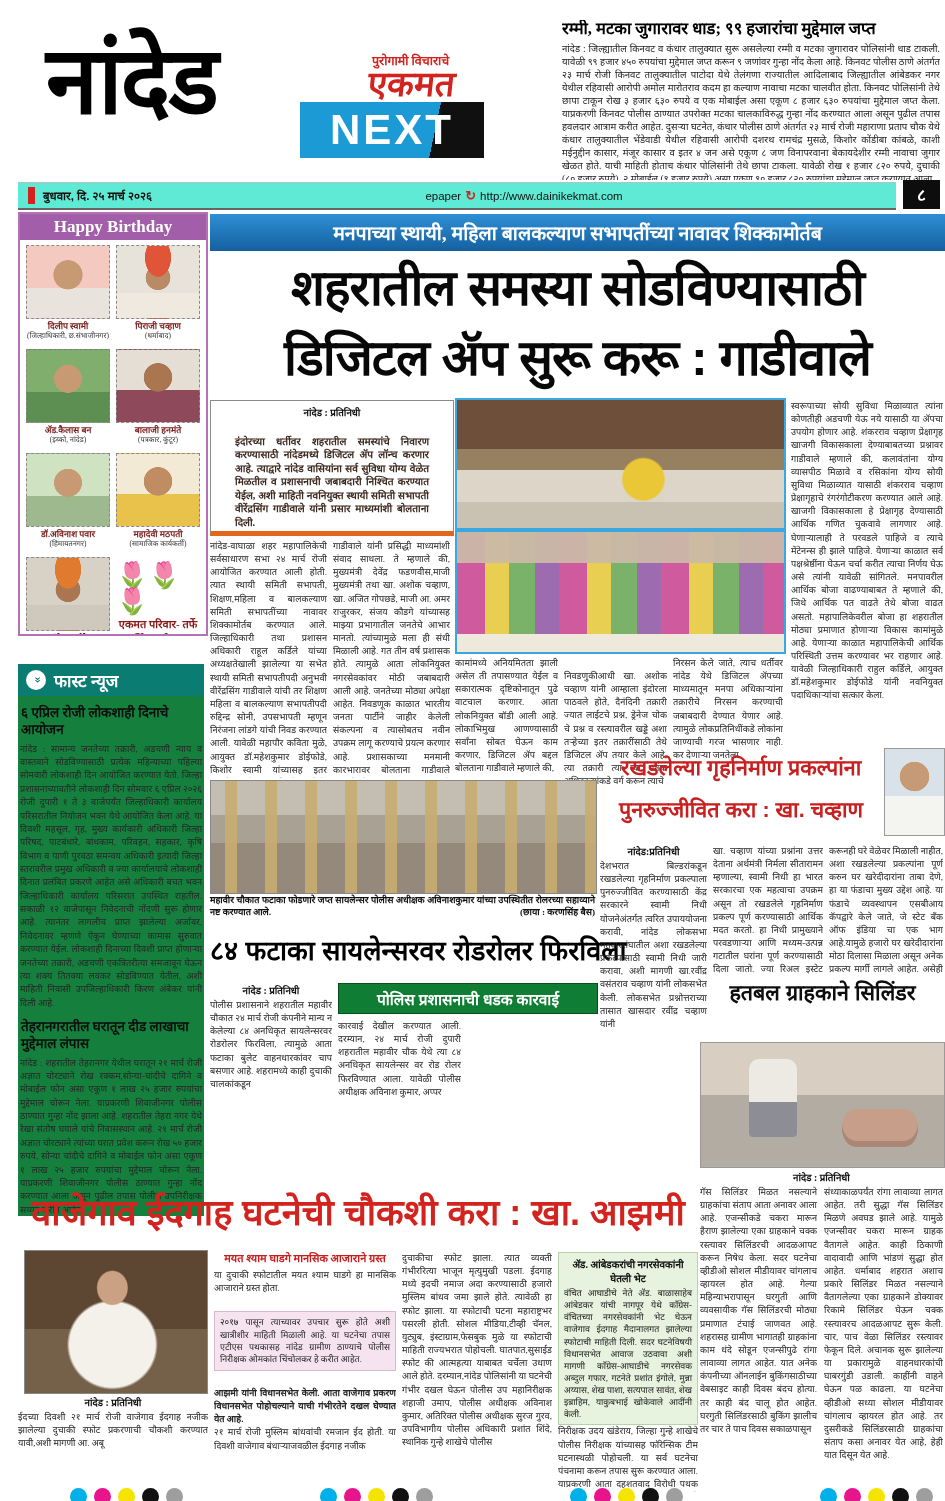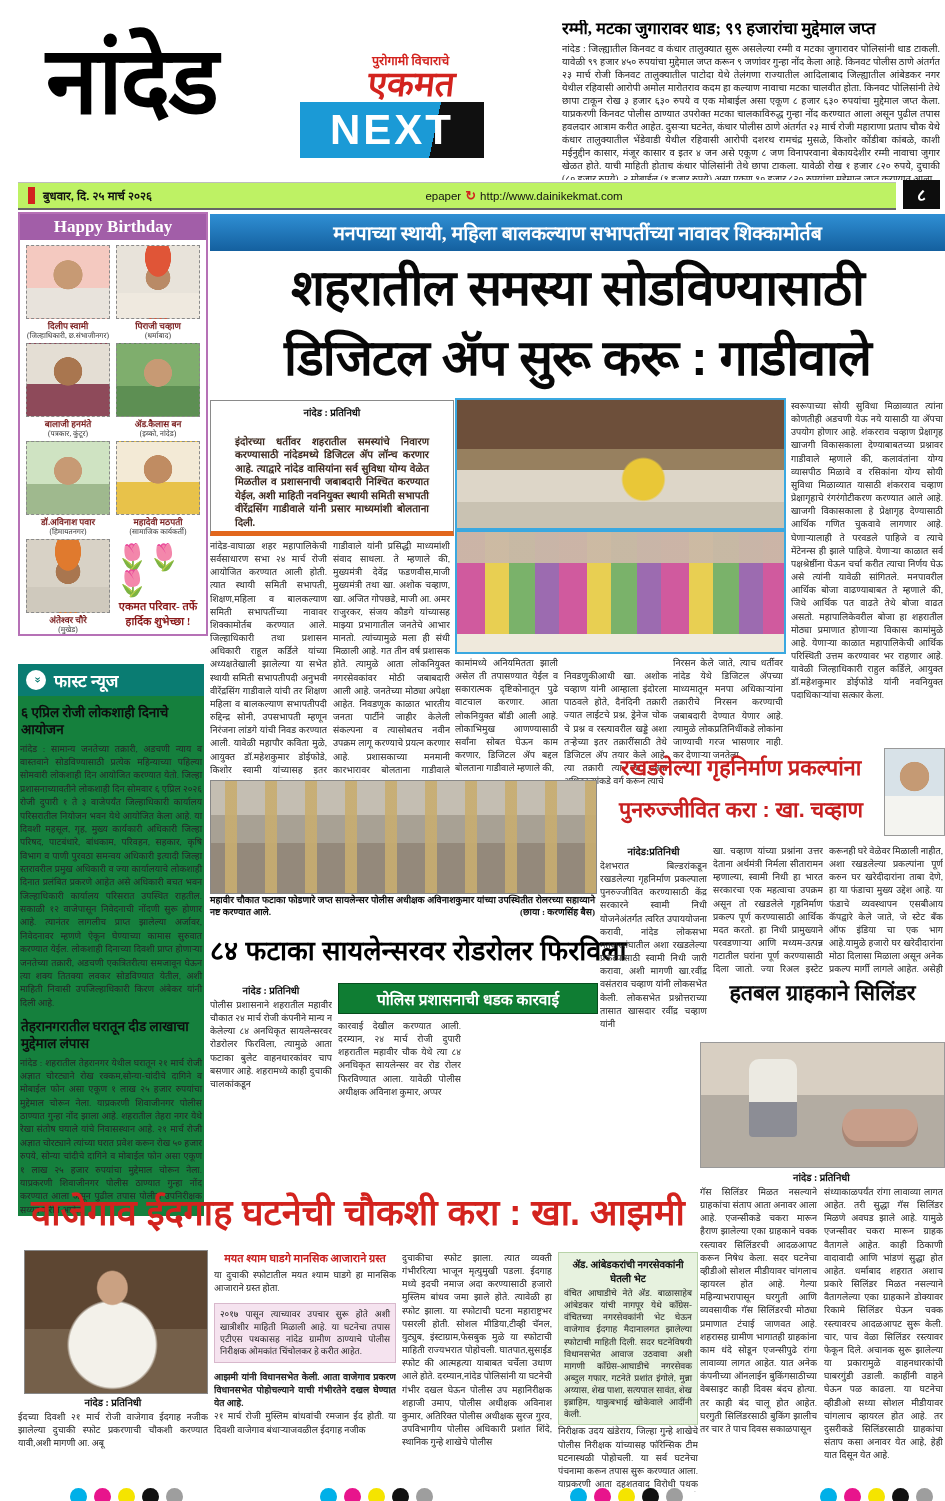--- a/index.html
+++ b/index.html
@@ -11,32 +11,32 @@
   
   .brand-name{font-family:"Liberation Sans",sans-serif;font-weight:800;font-size:94px;line-height:1;color:#000;letter-spacing:-2px}
   .brand-tagline{color:#d3231e;font-size:12.5px;font-weight:bold}
   .brand-paper{color:#d3231e;font-size:35px;font-weight:800;transform:skewX(-6deg);font-family:"Liberation Sans",sans-serif;line-height:1}
   .next-box{width:184px;height:56px;background:linear-gradient(102deg,#1b9ad6 72%,#101010 72%);
             display:flex;align-items:center;justify-content:center;color:#fff;
             font:800 42px "Liberation Sans",sans-serif;letter-spacing:3px}
   .top-brief h2{margin:0 0 3px;font-size:16.5px;line-height:1.15;color:#000}
   .top-brief p{margin:0;font-size:9.6px;line-height:1.36;text-align:justify;color:#1e1e1e}
   
-  .datebar{left:18px;top:182px;width:878px;height:25px;background:#bef264;border-top:1px solid #bdbdbd;
+  .datebar{left:18px;top:182px;width:878px;height:25px;background:#5eead4;border-top:1px solid #bdbdbd;
            border-bottom:2px solid #666;display:flex;align-items:center;font-family:"Liberation Sans",sans-serif}
   .datechip{width:7px;height:17px;background:#d3231e;margin:0 8px 0 10px}
   .datetxt{font-size:11.5px;font-weight:bold;color:#111}
   .epaper{margin:0 auto;font-size:11.5px;color:#111;display:flex;align-items:center;gap:4px}
   .ep-ico{color:#d3231e;font-weight:bold;font-size:13px}
   .pagebox{left:903px;top:180px;width:37px;height:29px;background:#0d0d0d;color:#fff;display:flex;
            align-items:center;justify-content:center;font-size:17px;font-weight:bold}
   
   .bd-box{left:18px;top:212px;width:186px;height:420px;border:2px solid #b671b6;background:#fff;overflow:hidden}
   .bd-head{height:26px;background:#a25ea8;color:#fff;text-align:center;font-weight:bold;font-size:17px;line-height:26px}
-  .bd-grid{display:grid;grid-template-columns:1fr 1fr;gap:3px 6px;padding:5px 6px 0}
+  .bd-grid{display:grid;grid-template-columns:1fr 1fr;gap:9px 6px;padding:5px 6px 0}
   .bd-photo{height:72px;border:1px dashed #8a8a8a;background-size:cover}
   .bd-name{text-align:center;font-weight:bold;font-size:8.8px;color:#7a1f1f;line-height:1.2;margin-top:2px}
   .bd-det{text-align:center;font-size:7.4px;color:#333;line-height:1.15}
   .bp1{background:radial-gradient(circle at 50% 40%,#c79a74 0 24%,transparent 25%),linear-gradient(180deg,#f4c9c0 0 58%,#e8e3dc 58%)}
   .bp2{background:radial-gradient(ellipse at 50% 16%,#e05537 0 22%,transparent 23%),radial-gradient(circle at 50% 44%,#b98a66 0 21%,transparent 22%),linear-gradient(180deg,#e8e3da 0 65%,#efe9df 65%)}
   .bp3{background:radial-gradient(circle at 50% 40%,#c79a74 0 23%,transparent 24%),linear-gradient(180deg,#7fae6d 0 58%,#5d8f53 58%)}
   .bp4{background:radial-gradient(circle at 50% 38%,#a9764f 0 23%,transparent 24%),linear-gradient(180deg,#e4ded4 0 55%,#8e4a5a 55%)}
   .bp5{background:radial-gradient(circle at 50% 40%,#c79a74 0 23%,transparent 24%),linear-gradient(180deg,#cfe3c2 0 58%,#9fb98e 58%)}
   .bp6{background:radial-gradient(circle at 50% 38%,#c08c62 0 23%,transparent 24%),linear-gradient(180deg,#f3ead6 0 55%,#e8c24a 55%)}
   .bp7{background:radial-gradient(ellipse at 50% 16%,#e07a2e 0 22%,transparent 23%),radial-gradient(circle at 50% 44%,#a9764f 0 21%,transparent 22%),linear-gradient(180deg,#d8d2c6 0 65%,#cfc9bd 65%)}
@@ -80,21 +80,21 @@
   
   .police-head{left:210px;top:931px;width:390px;height:46px;font:800 27px/1.5 "Liberation Sans",sans-serif;color:#000;white-space:nowrap}
   .greenbar{left:338px;top:983px;width:258px;height:29px;background:#0f7d33;border:1px solid #074d1e;color:#fff;
             display:flex;align-items:center;justify-content:center;font-weight:bold;font-size:15.5px}
   .red{color:#c82020}
   .housing-head{left:600px;top:748px;width:282px;height:92px;font:800 21.5px/1.95 "Liberation Sans",sans-serif;text-align:center;white-space:nowrap}
   .cyl-head{left:700px;top:978px;width:245px;height:62px;font:800 21.5px/1.4 "Liberation Sans",sans-serif;text-align:center;color:#0d0d0d}
   .idgah-head{left:18px;top:1186px;width:680px;height:58px;font:800 36px/1.5 "Liberation Sans",sans-serif;
               text-align:center;color:#d3231e;white-space:nowrap}
   .subhead-red{color:#c82020;font-weight:bold;font-size:11px;text-align:center;line-height:1.25;margin-bottom:3px}
-  .pinkbox{background:#f5e3ef;border:1px solid #d8b8cc;padding:4px 5px;margin:8px 0;font-size:8.9px;line-height:1.4;text-align:justify}
+  .pinkbox{background:#f5e3ef;border:1px solid #d8b8cc;padding:4px 5px;margin:16px 0;font-size:8.9px;line-height:1.4;text-align:justify}
   .greenbox{background:#e7f2df;border:1px solid #b8d3a8;padding:4px 5px;margin-bottom:0}
   .greenbox .t{font-weight:bold;font-size:10px;text-align:center;margin-bottom:2px;color:#111}
   .greenbox .b{font-size:8.8px;line-height:1.38;text-align:justify}
   .boldpara{font-weight:bold}
   .regdots{position:absolute;top:1488px;display:flex;gap:7px}
   .regdots i{width:17px;height:17px;border-radius:50%;display:block}
 </style>
 </head>
 <body>
 
@@ -130,28 +130,28 @@
         <div class="bd-photo bp1"></div>
         <div class="bd-name">दिलीप स्वामी</div>
         <div class="bd-det">(जिल्हाधिकारी, छ.संभाजीनगर)</div>
       </div>
       <div>
         <div class="bd-photo bp2"></div>
         <div class="bd-name">पिराजी चव्हाण</div>
         <div class="bd-det">(धर्माबाद)</div>
       </div>
       <div>
+        <div class="bd-photo bp3"></div>
+        <div class="bd-name">ॲड.कैलास बन</div>
+        <div class="bd-det">(इब्को, नांदेड)</div>
+      </div>
+      <div>
         <div class="bd-photo bp4"></div>
         <div class="bd-name">बालाजी हनमंते</div>
         <div class="bd-det">(पत्रकार, कुंटूर)</div>
-      </div>
-      <div>
-        <div class="bd-photo bp3"></div>
-        <div class="bd-name">ॲड.कैलास बन</div>
-        <div class="bd-det">(इब्को, नांदेड)</div>
       </div>
       <div>
         <div class="bd-photo bp5"></div>
         <div class="bd-name">डॉ.अविनाश पवार</div>
         <div class="bd-det">(हिमायतनगर)</div>
       </div>
       <div>
         <div class="bd-photo bp6"></div>
         <div class="bd-name">महादेवी मठपती</div>
         <div class="bd-det">(सामाजिक कार्यकर्ती)</div>

